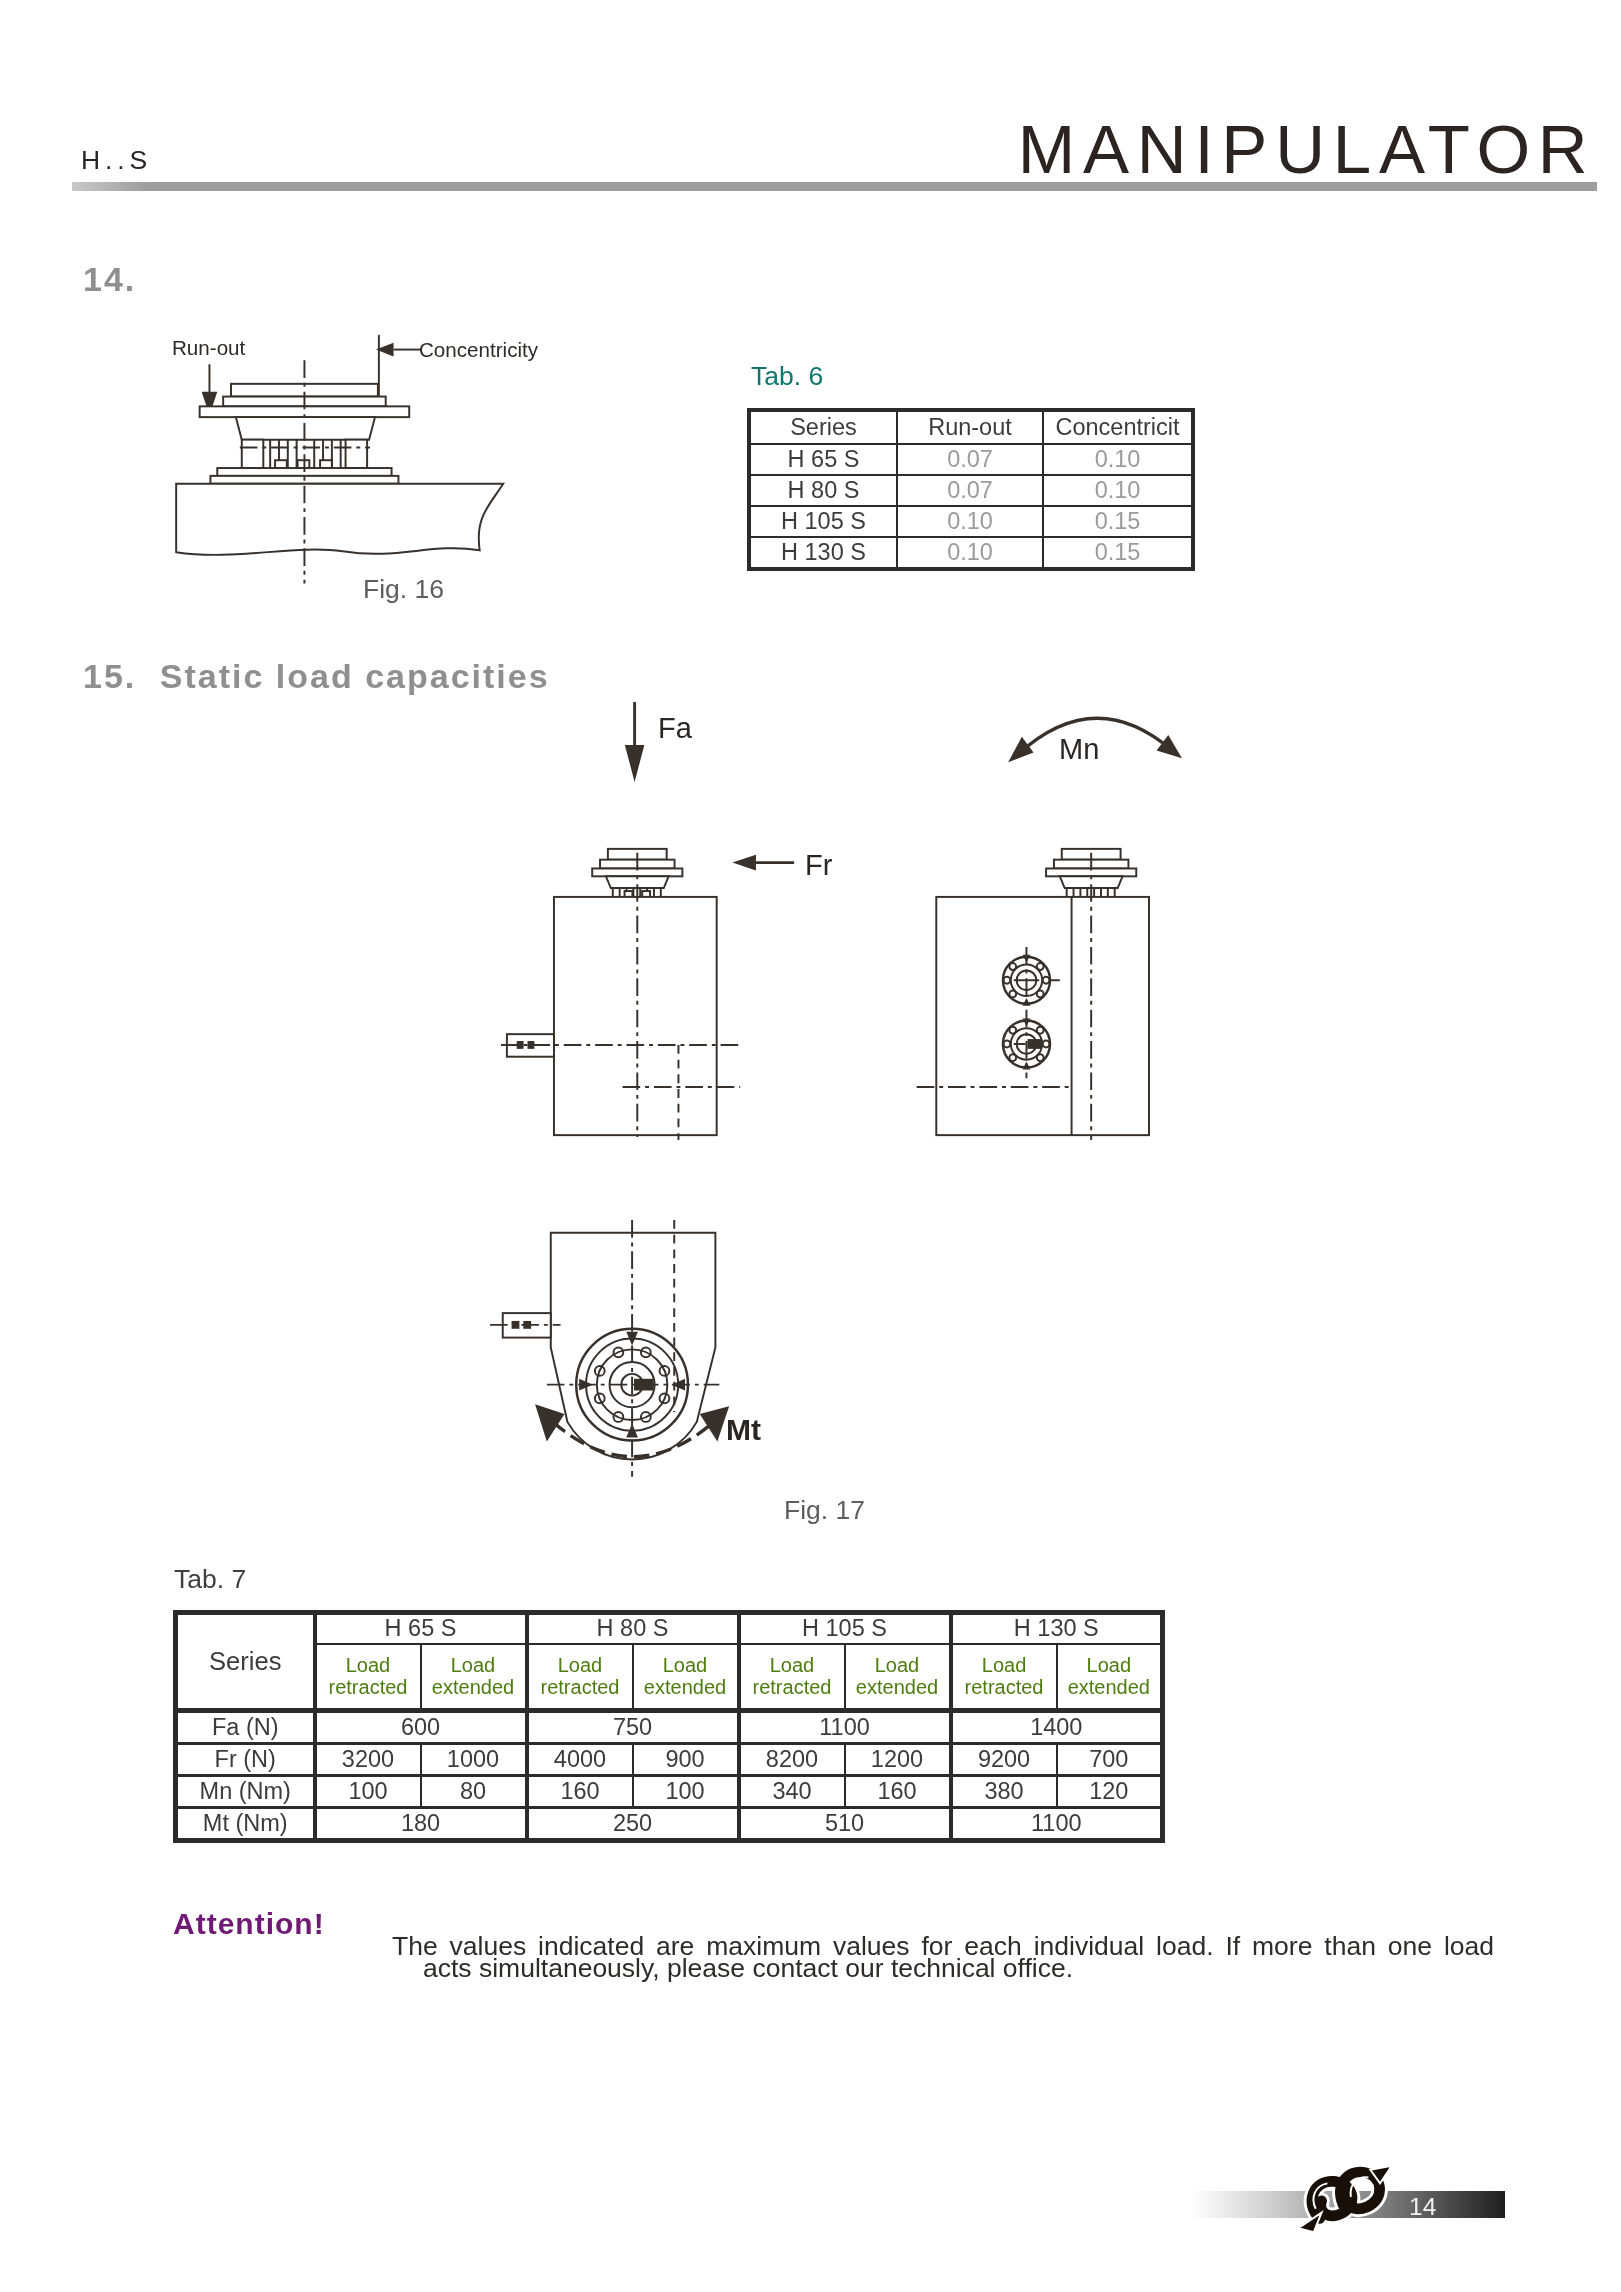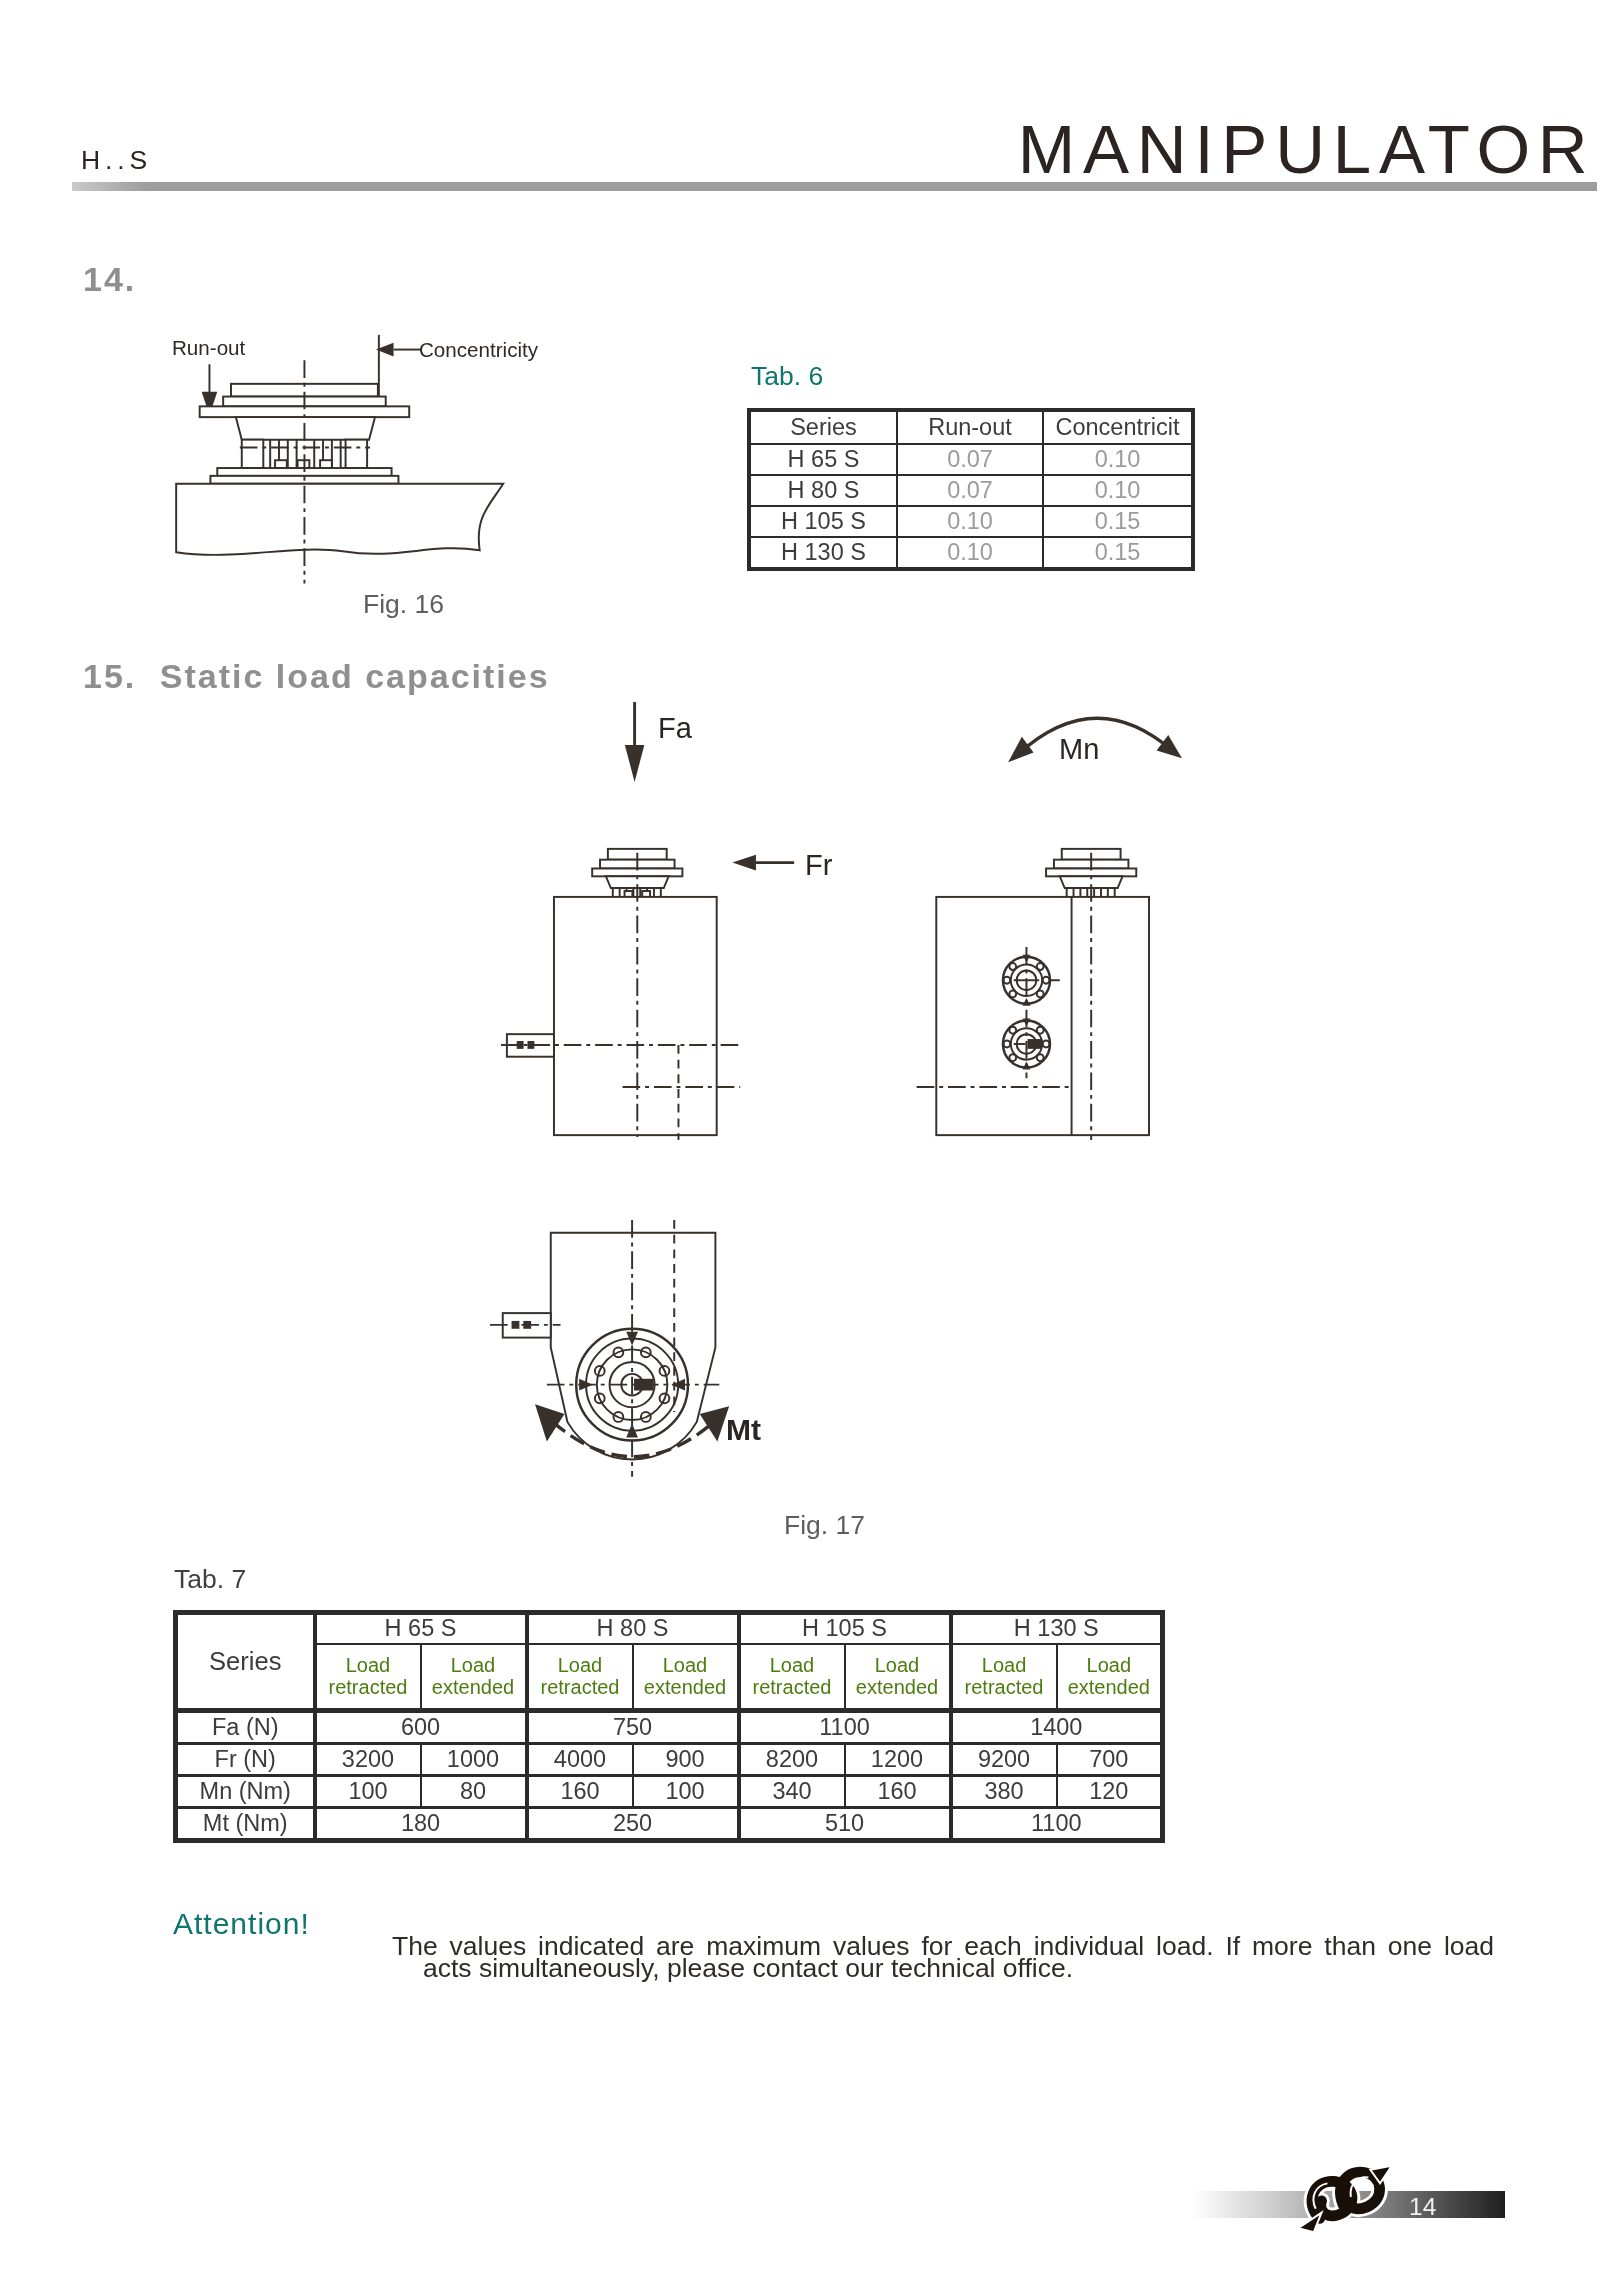--- a/index.html
+++ b/index.html
@@ -11,21 +11,21 @@
   .model-code{left:81px;top:145px;font-size:26.5px;letter-spacing:4.9px;color:#2b2522;}
   .brand{right:25.5px;top:110px;font-size:69px;letter-spacing:7.8px;color:#2b2420;font-weight:400;}
   .hrule{left:72px;top:182px;width:1525px;height:8.8px;
          background:linear-gradient(to right,#c9c9c9 0,#9d9d9d 5%,#9d9d9d 100%);}
 
   
   .sec-title{font-size:34px;font-weight:bold;letter-spacing:2px;color:#8f8f8f;display:flex;text-align:right;}
   .sec-title .num{margin-right:23.5px;}
 
   
-  .cap{font-size:26.5px;color:#5e5e5e;margin-top:15px;}
+  .cap{font-size:26.5px;color:#5e5e5e;}
   .tablabel{font-size:26.5px;color:#0f766e;}
   .dlabel{font-size:20.6px;color:#2f2a26;}
   .flabel{font-size:29px;color:#2b2622;}
 
   
   table{border-collapse:collapse;table-layout:fixed;}
   td,th{padding:0;text-align:center;vertical-align:middle;white-space:nowrap;overflow:hidden;
         font-weight:normal;}
   .t6{width:444px;border:4.9px solid #2b2b2b;}
   .t6 td,.t6 th{border:2.9px solid #2b2b2b;font-size:23.5px;color:#3c3c3c;height:29px;}
@@ -37,21 +37,21 @@
   .t7 .ghead{height:31px;}
   .t7 .sub{height:63px;font-size:20px;color:#4d7c0f;line-height:1.1;}
   .t7 .drow td{height:29px;}
   .t7 .thL{border-left-width:4.9px;}
   .t7 .series{font-size:25.5px;}
   .t7 .hb{border-bottom-width:5.9px;}
   .t7 .rb{border-bottom-width:3.9px;}
   .t7 .lab{font-size:23.5px;}
 
   
-  .att-label{font-size:30px;font-weight:normal;color:#0f766e;letter-spacing:1px;}
+  .att-label{font-size:30px;font-weight:bold;color:#701a75;letter-spacing:1px;}
   .att-line1{font-size:26.5px;color:#2f2b27;width:1102px;text-align:justify;text-align-last:justify;margin-top:19px;}
   .att-line2{font-size:26.5px;color:#2f2b27;}
 
   
   .fbar{left:1192px;top:2191px;width:313px;height:27.4px;
         background:linear-gradient(to right,#ffffff 0,#cfcfcf 25%,#8c8c8c 55%,#1f1f1f 100%);}
   .pagenum{left:1409px;top:2193px;font-size:24.5px;color:#f0f0f0;}
 
   
   svg{display:block;}

